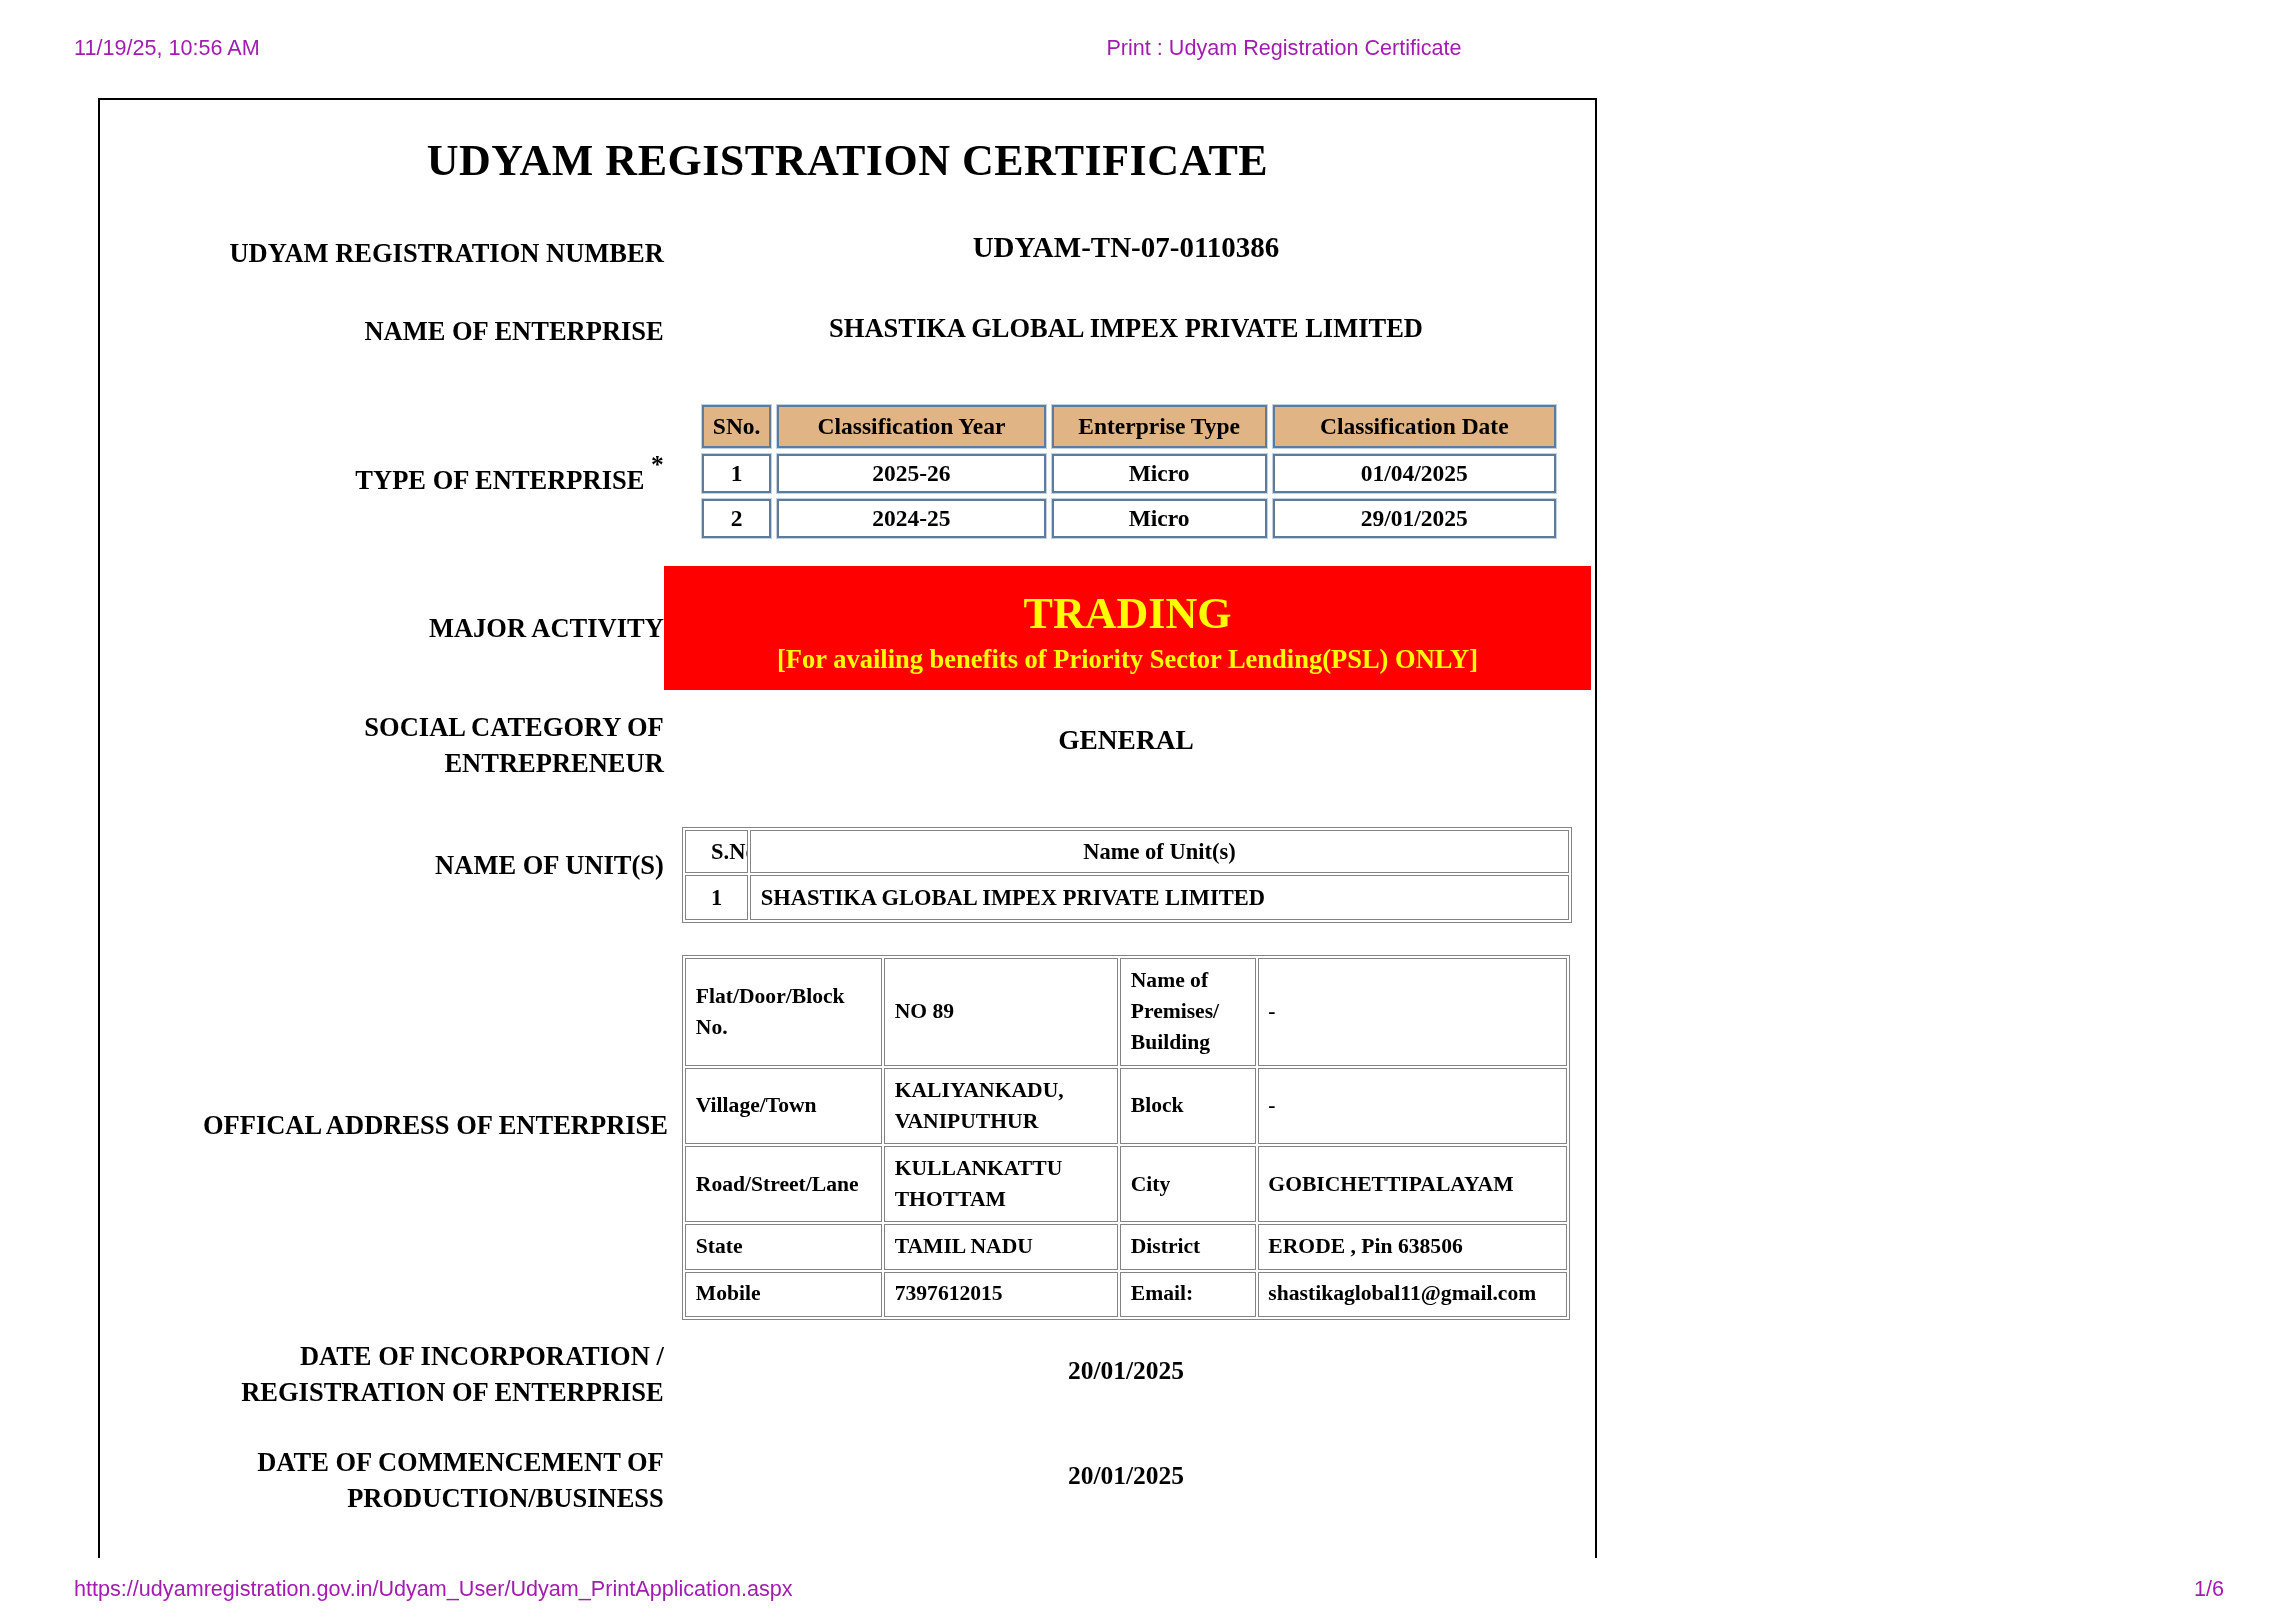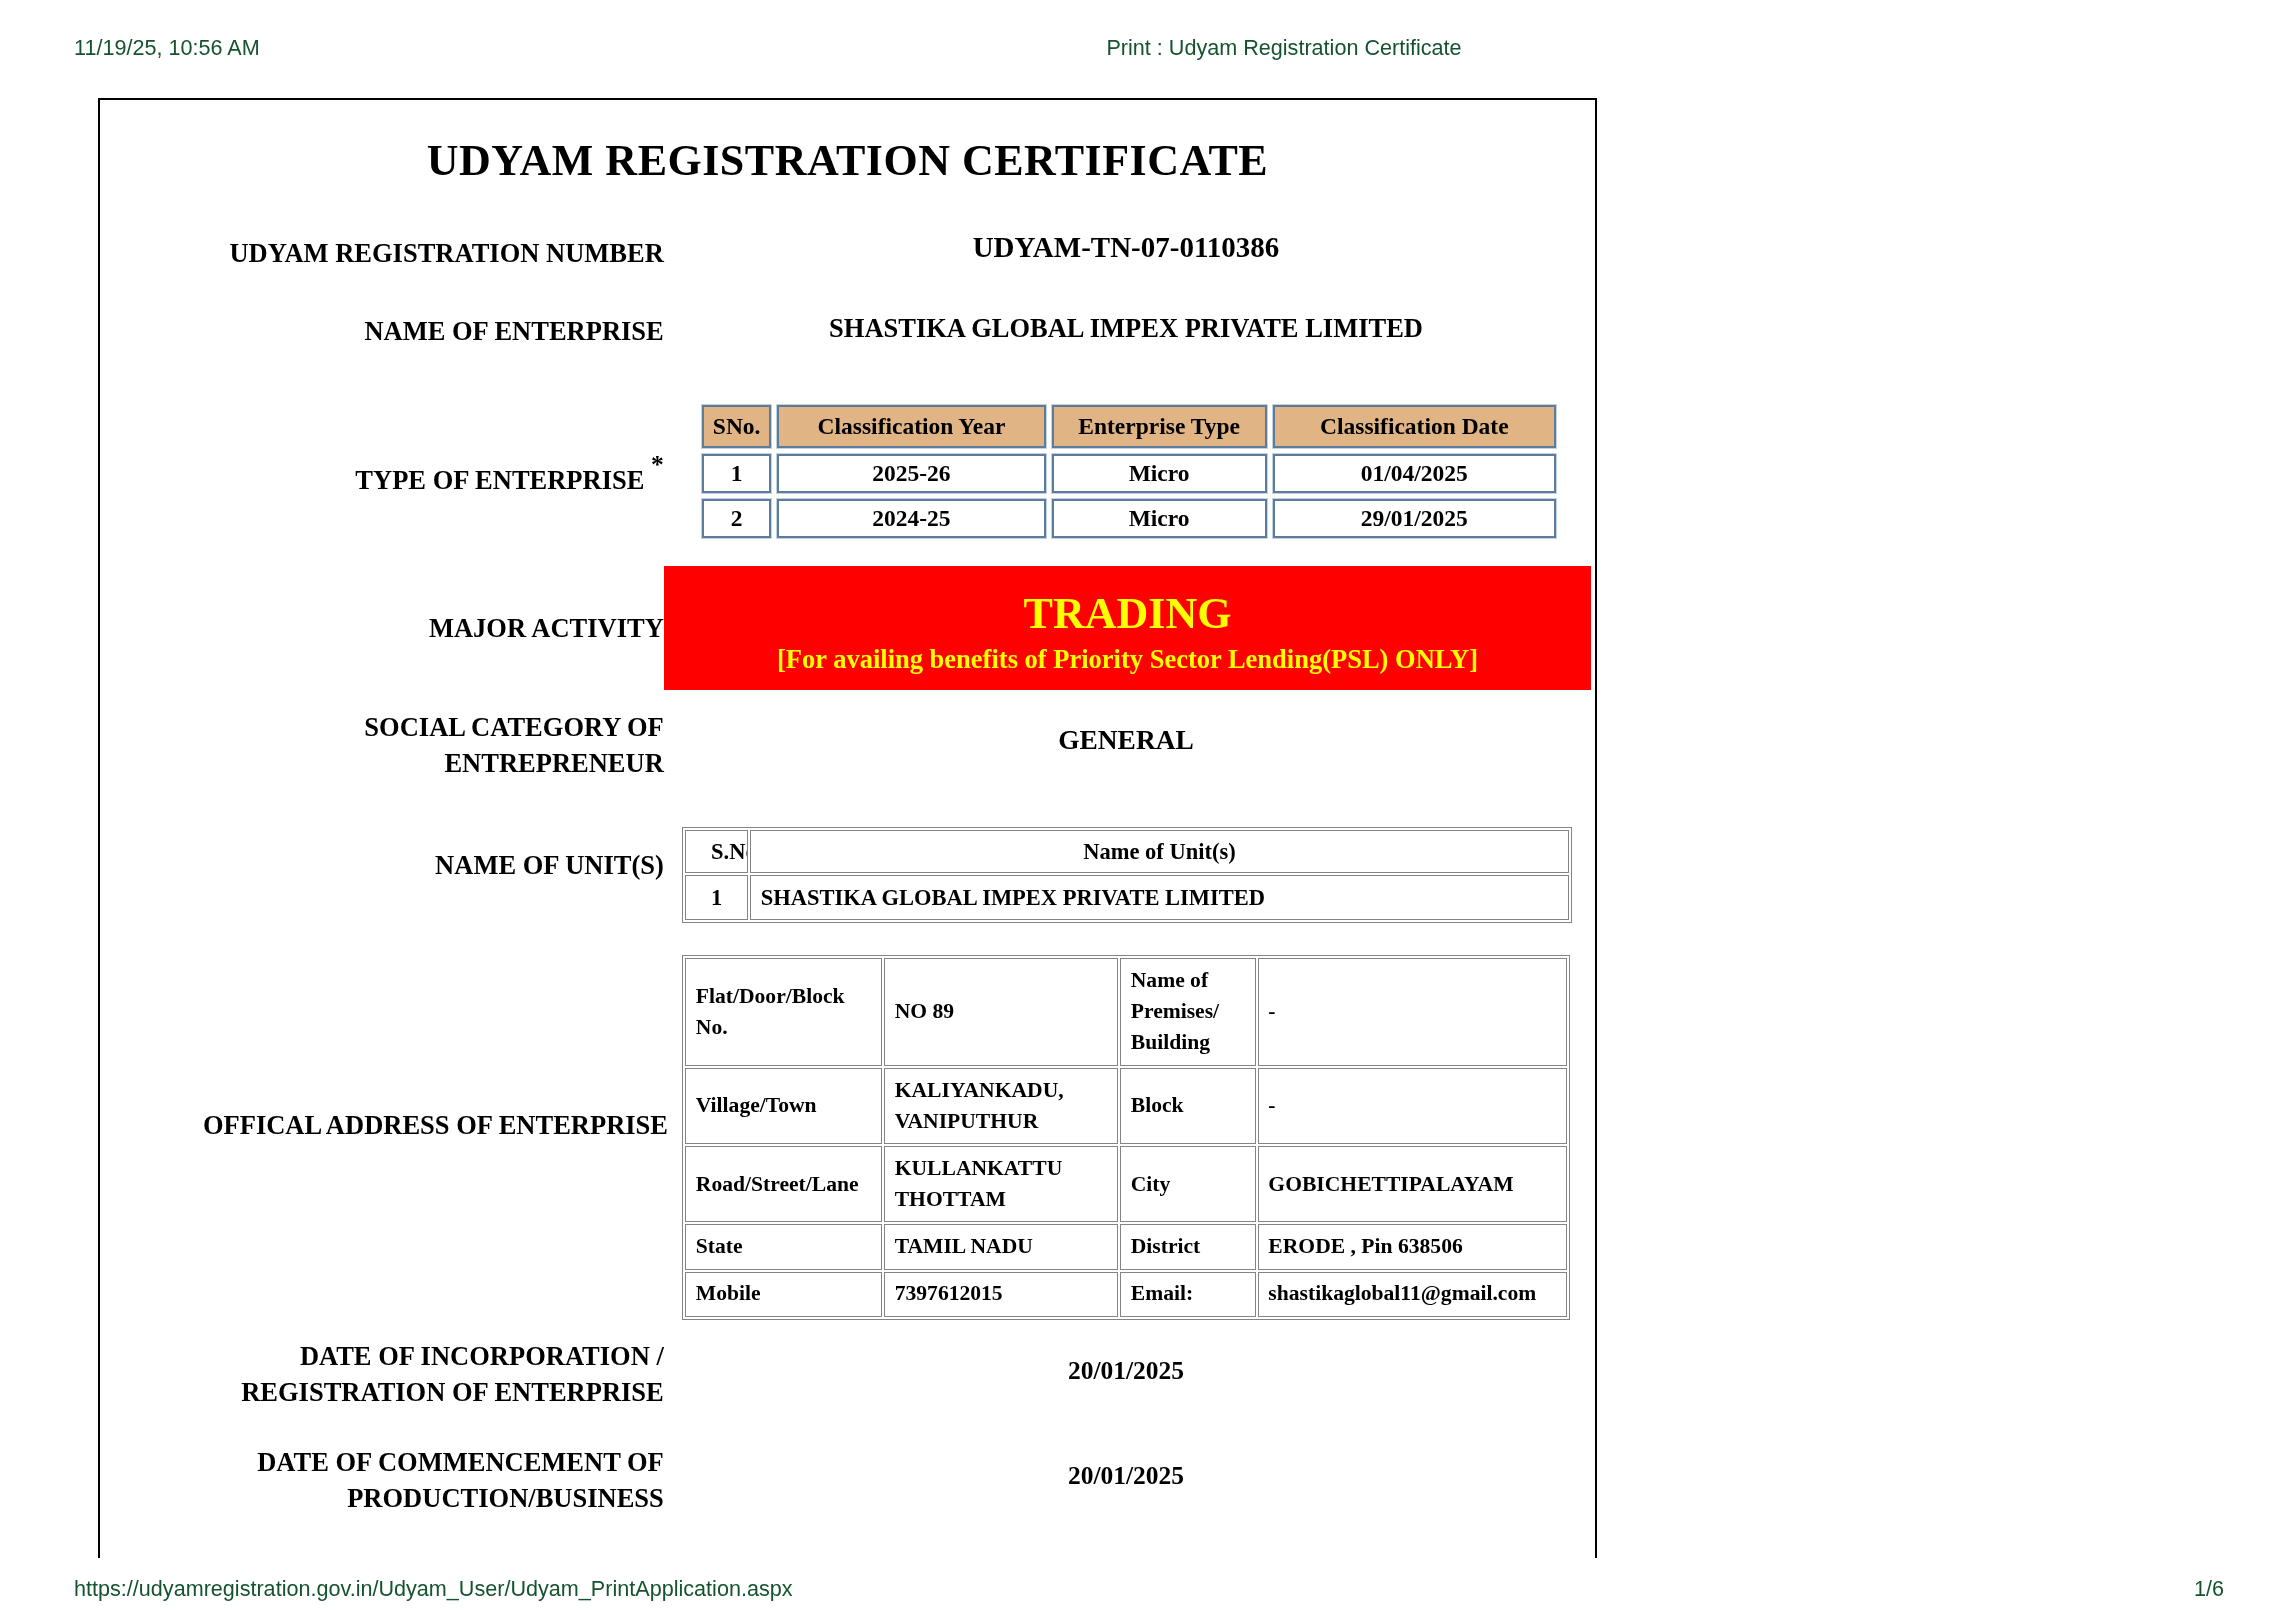--- a/index.html
+++ b/index.html
@@ -7,21 +7,21 @@
   body {
     width: 2293px; height: 1620px;
     position: relative;
     font-family: "Liberation Serif", "DejaVu Serif", serif;
     color: #000;
     overflow: hidden;
   }
   .chrome {
     position: absolute;
     font-family: "Liberation Sans", "DejaVu Sans", sans-serif;
-    font-size: 21.6px; color: #14532d;
+    font-size: 21.6px; color: #a21caf;
     white-space: nowrap;
   }
   #hdr-date { left: 74px; top: 35px; }
   #hdr-title { left: 1284px; top: 35px; transform: translateX(-50%); }
   #ftr-url { left: 74px; top: 1576px; }
   #ftr-page { right: 69px; top: 1576px; }
 
   .page-box {
     position: absolute; left: 98px; top: 98px;
     width: 1499px; height: 1460px;

